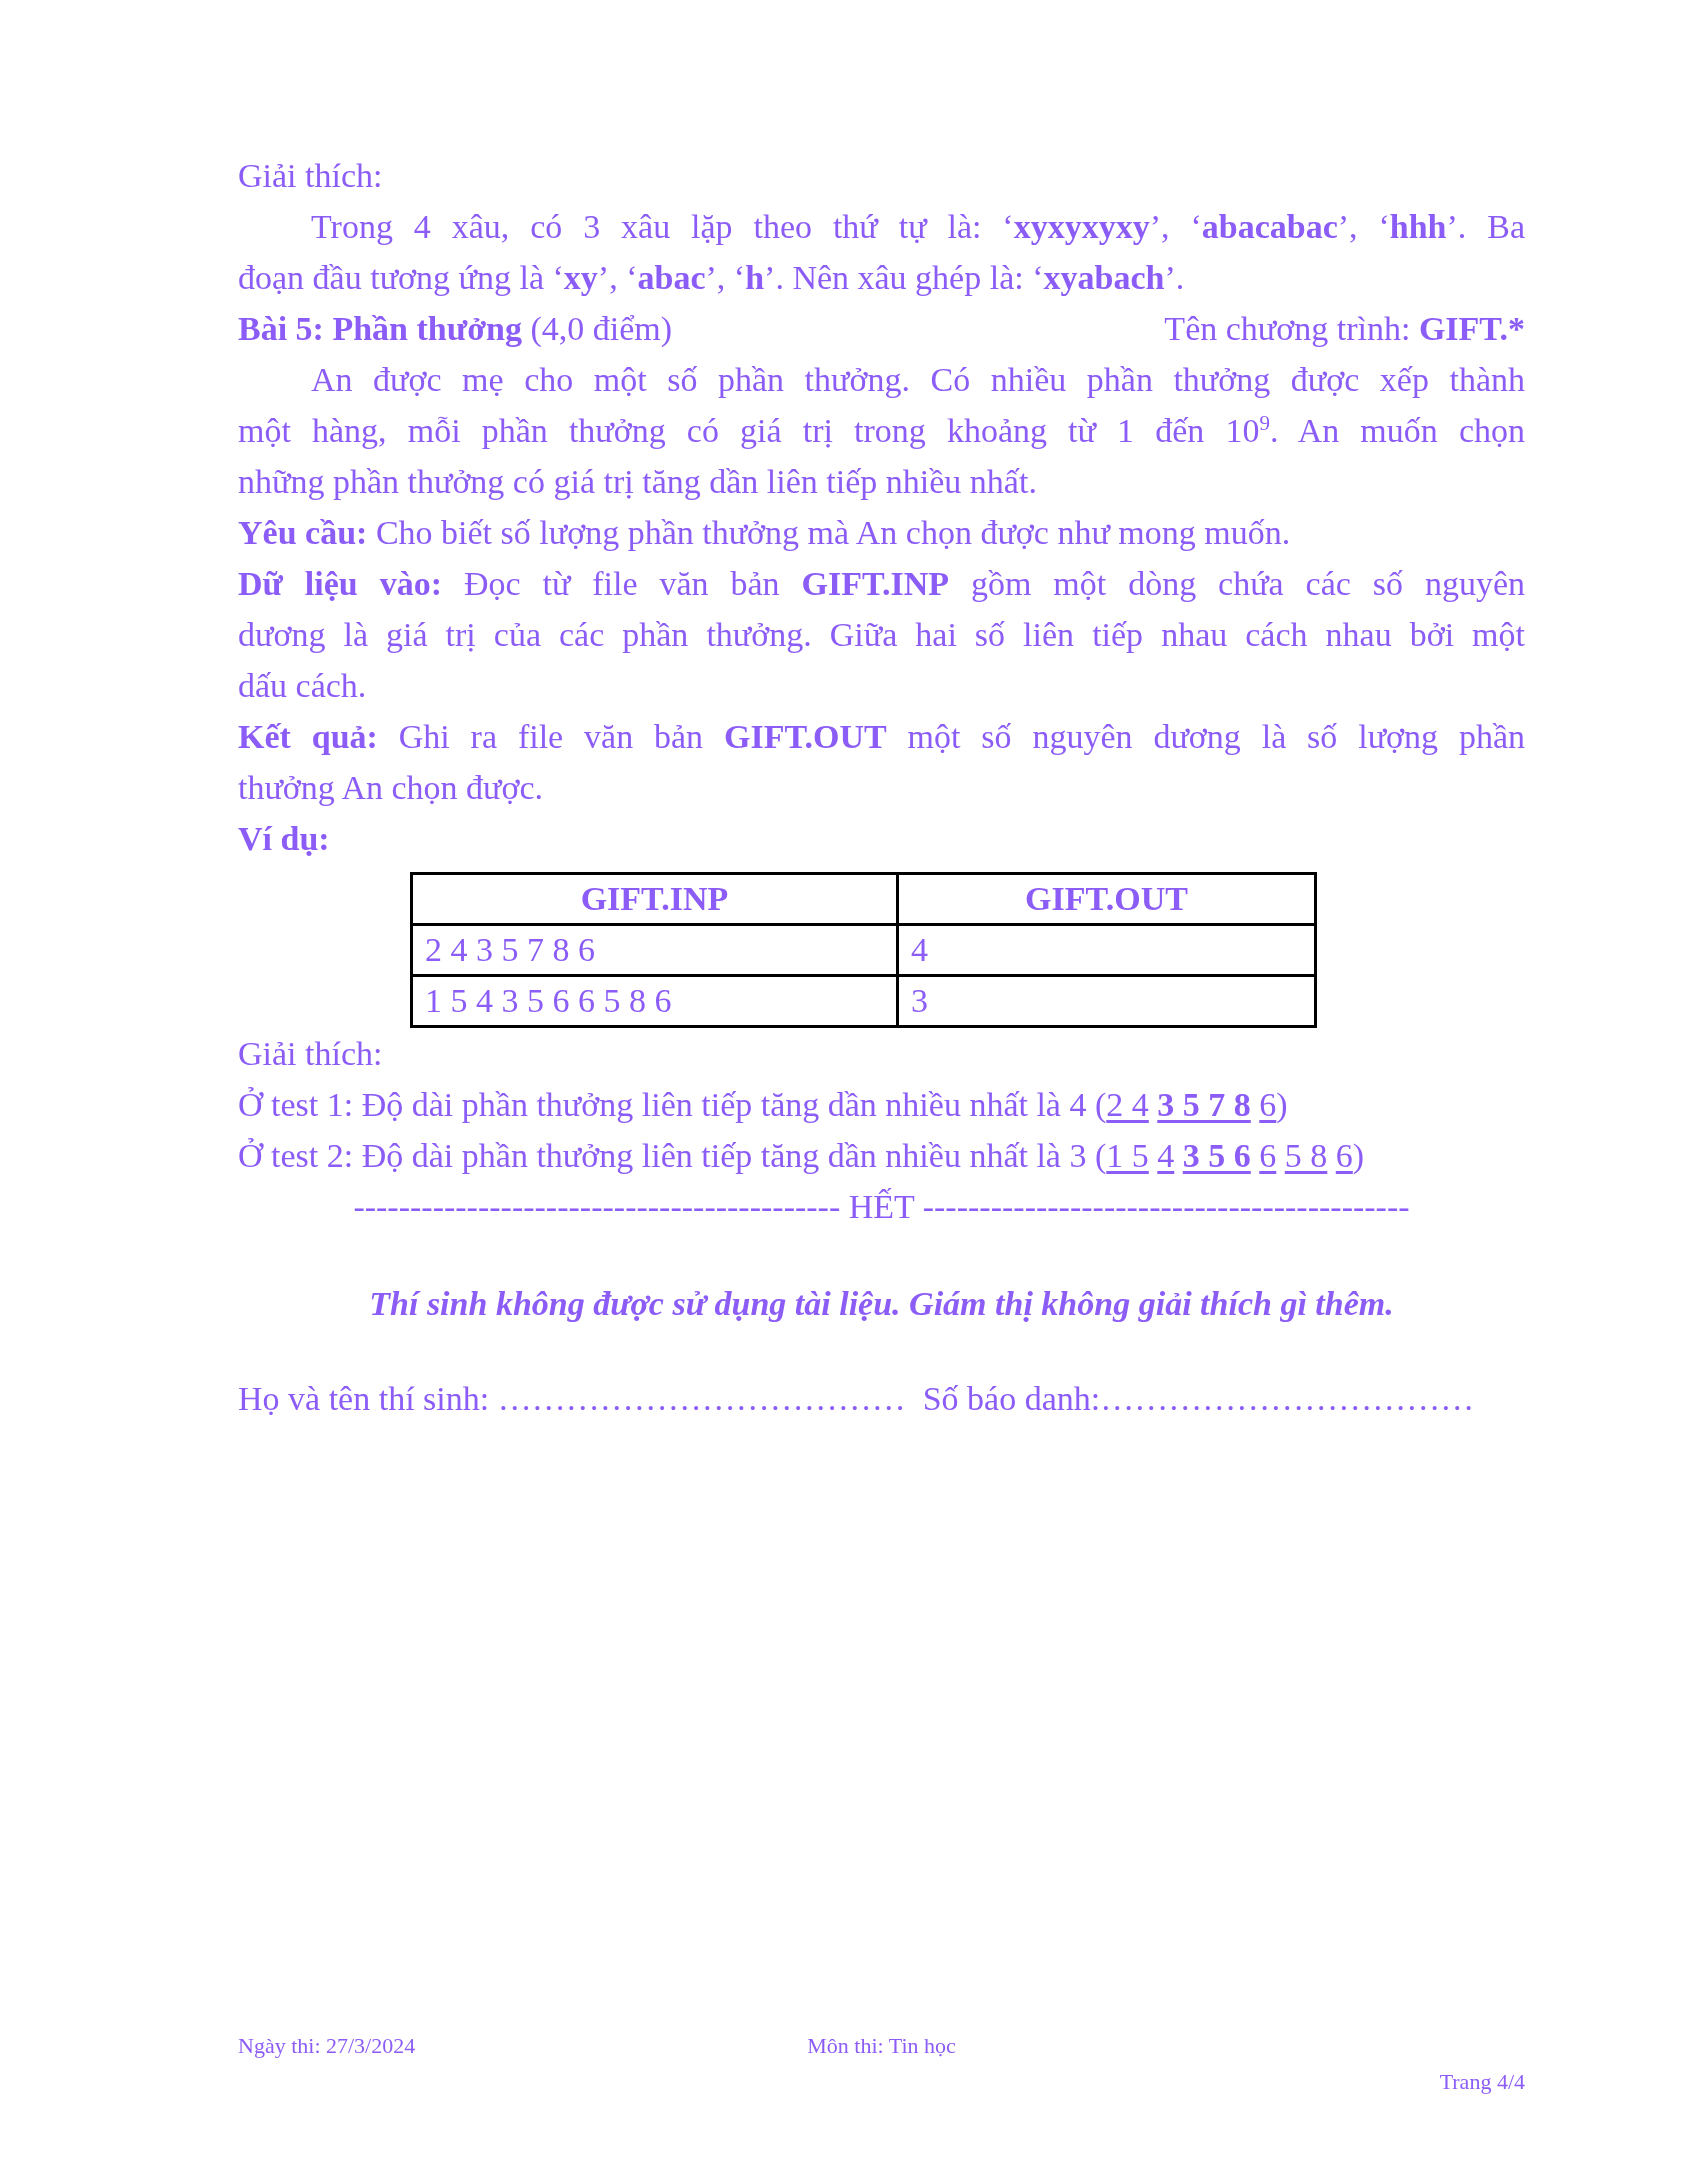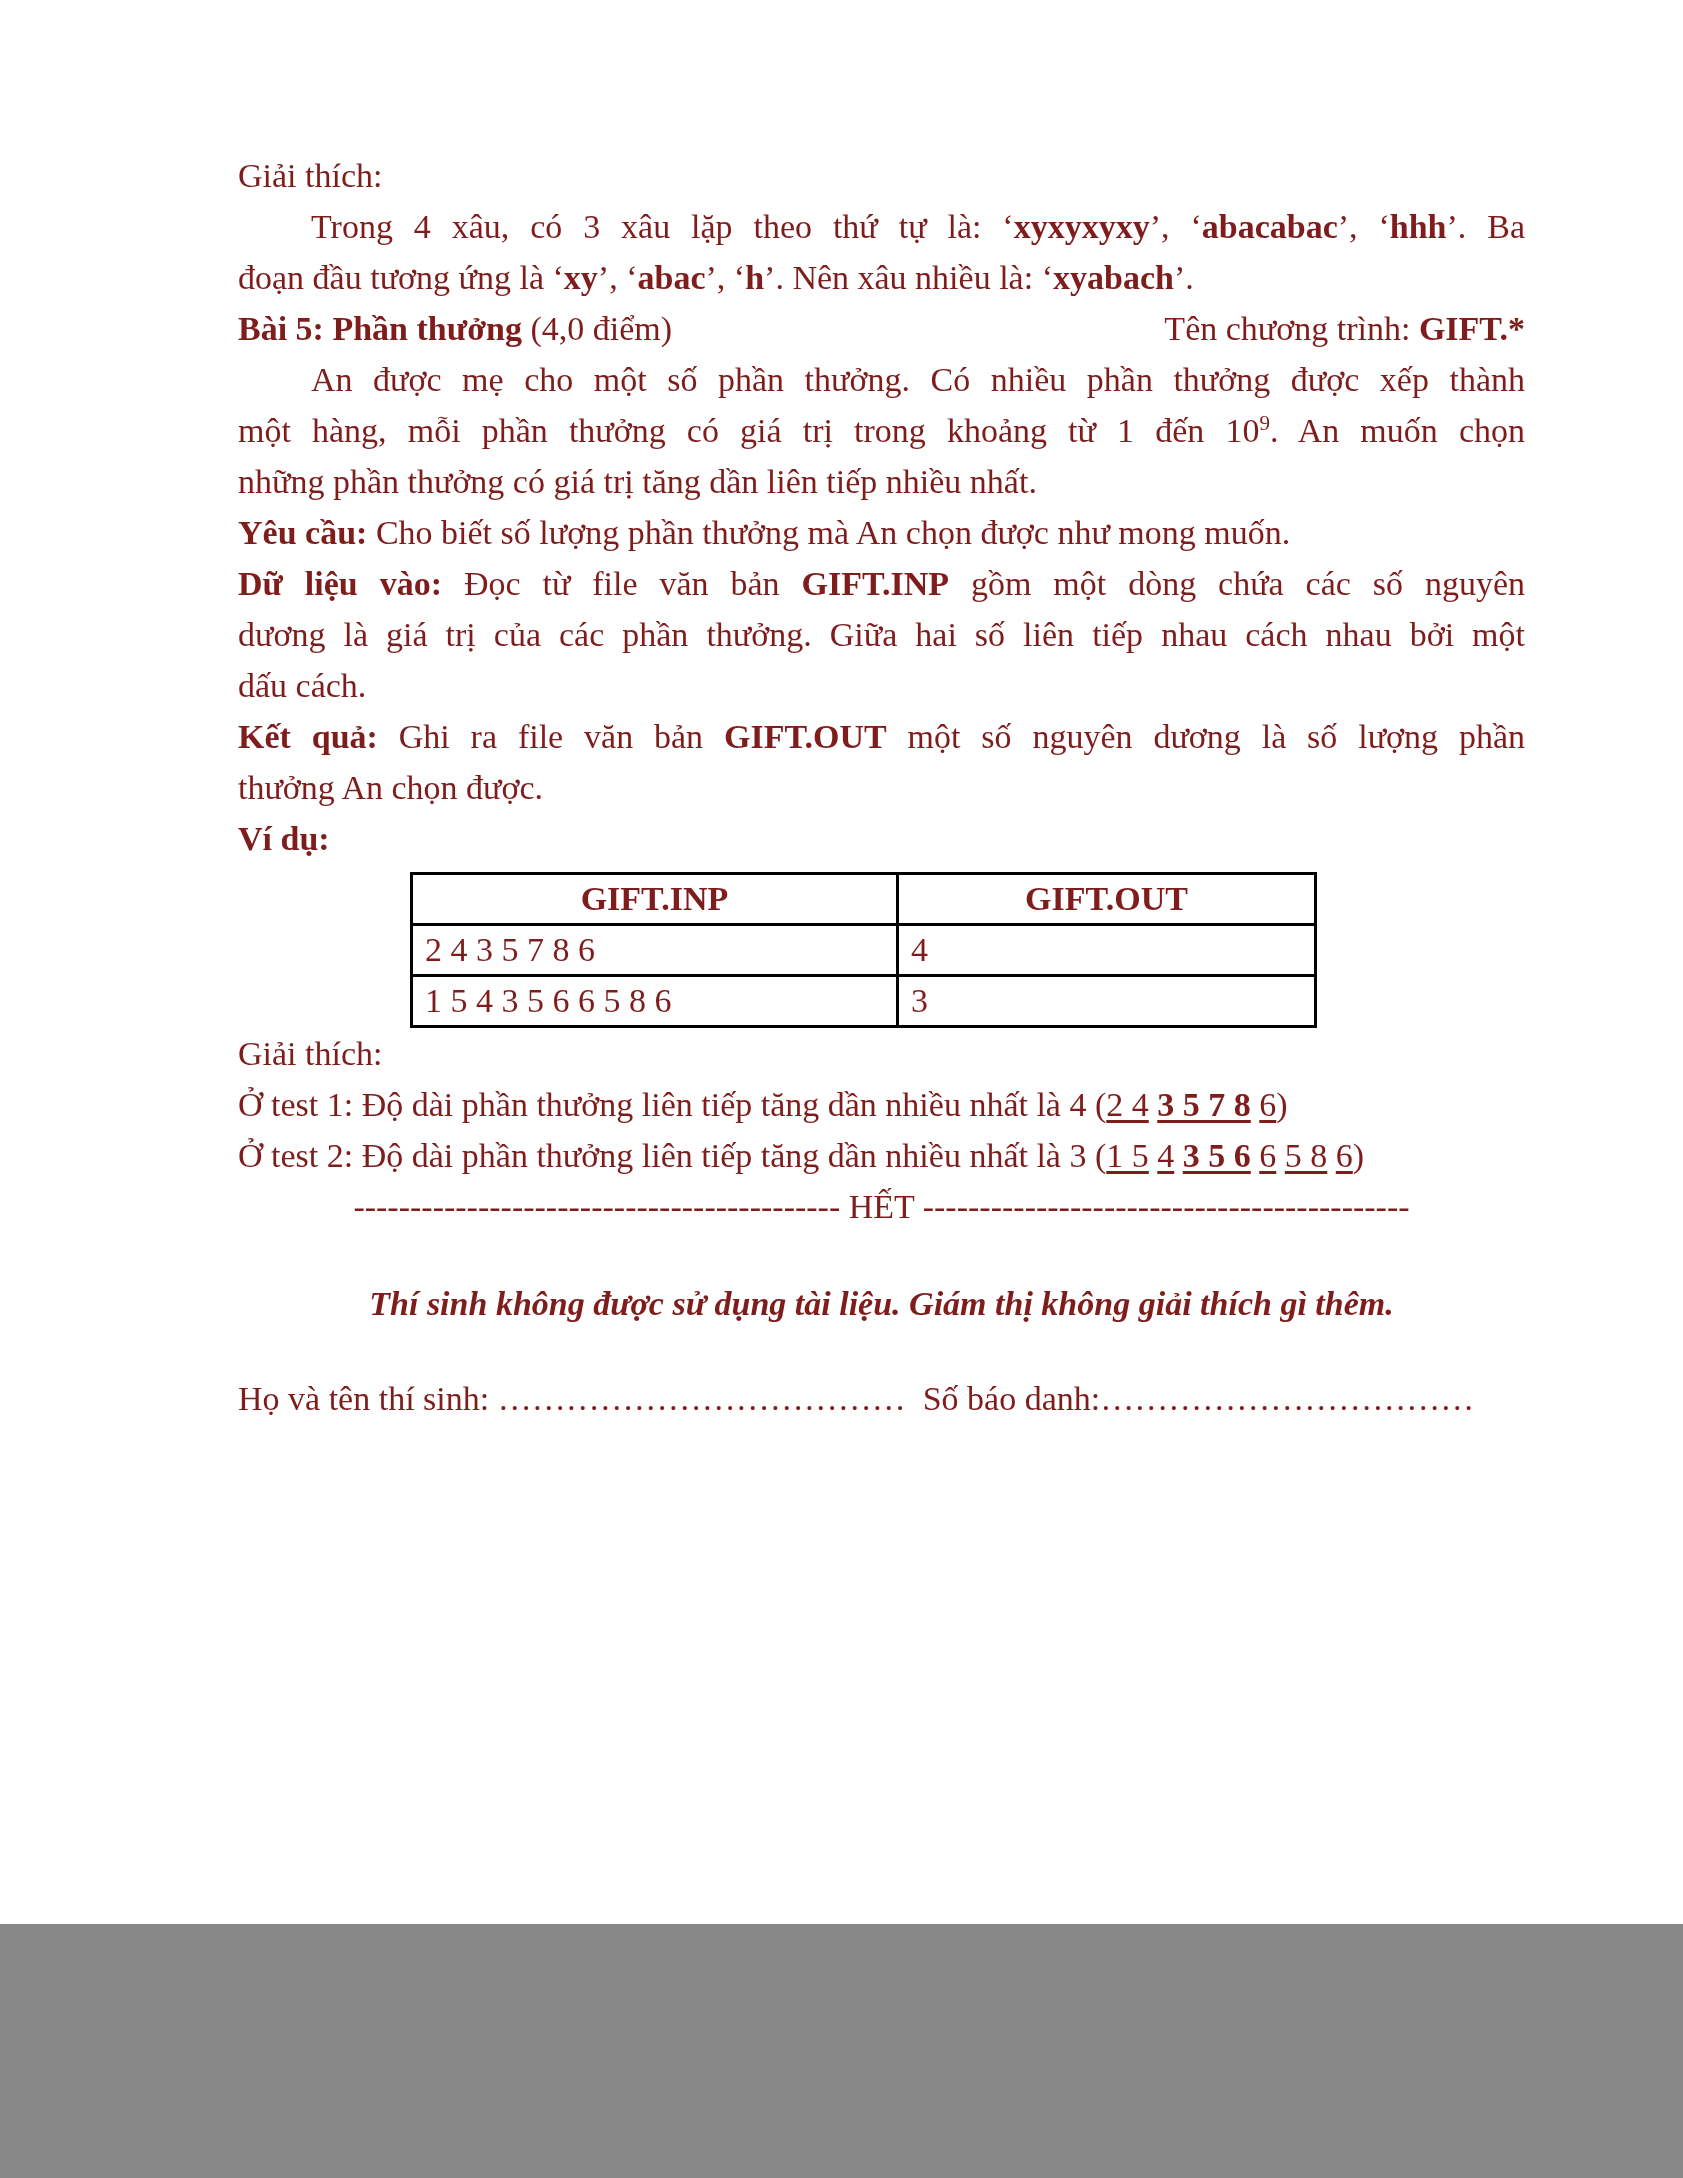--- a/index.html
+++ b/index.html
@@ -1,21 +1,21 @@
 <!DOCTYPE html>
 <html><head>
 <meta charset="utf-8">
 <style>
   html,body{margin:0;padding:0;background:#888;}
   .page{
     position:relative;
-    width:1683px;height:1924px;
+    width:1683px;height:2178px;
     background:#ffffff;
     font-family:"Liberation Serif","DejaVu Serif",serif;
-    font-size:34px;color:#7f1d1d;
+    font-size:34px;color:#8b5cf6;
     overflow:hidden;
   }
   .content{position:absolute;left:238px;top:150px;width:1287px;}
   .line{line-height:51px;}
   .just{text-align:justify;text-align-last:justify;}
   .indent{text-indent:73px;}
   .b{font-weight:bold;}
   .i{}
   .u{text-decoration:underline;text-underline-offset:4px;}
   sup{font-size:62%;line-height:0;vertical-align:super;}
@@ -35,21 +35,21 @@
   .footer .fr{flex:1;text-align:right;margin-top:36px;}
 </style>
 </head>
 <body>
 
 <div class="page">
   <div class="content">
 
     <div class="line">Giải thích:</div>
     <div class="line just indent"><span>Trong 4 xâu, có 3 xâu lặp theo thứ tự là: ‘</span><span class="b">xyxyxyxy</span><span>’, ‘</span><span class="b">abacabac</span><span>’, ‘</span><span class="b">hhh</span><span>’. Ba</span></div>
-    <div class="line"><span>đoạn đầu tương ứng là ‘</span><span class="b">xy</span><span>’, ‘</span><span class="b">abac</span><span>’, ‘</span><span class="b">h</span><span>’. Nên xâu nhiều là: ‘</span><span class="b">xyabach</span><span>’.</span></div>
+    <div class="line"><span>đoạn đầu tương ứng là ‘</span><span class="b">xy</span><span>’, ‘</span><span class="b">abac</span><span>’, ‘</span><span class="b">h</span><span>’. Nên xâu ghép là: ‘</span><span class="b">xyabach</span><span>’.</span></div>
 
     <div class="line bai5">
       <span><span class="b">Bài 5: Phần thưởng </span><span class="i">(4,0 điểm)</span></span>
       <span><span>Tên chương trình: </span><span class="b">GIFT.*</span></span>
     </div>
 
     <div class="line just indent"><span>An được mẹ cho một số phần thưởng. Có nhiều phần thưởng được xếp thành</span></div>
     <div class="line just"><span>một hàng, mỗi phần thưởng có giá trị trong khoảng từ 1 đến 10</span><sup>9</sup><span>. An muốn chọn</span></div>
     <div class="line"><span>những phần thưởng có giá trị tăng dần liên tiếp nhiều nhất.</span></div>
 

